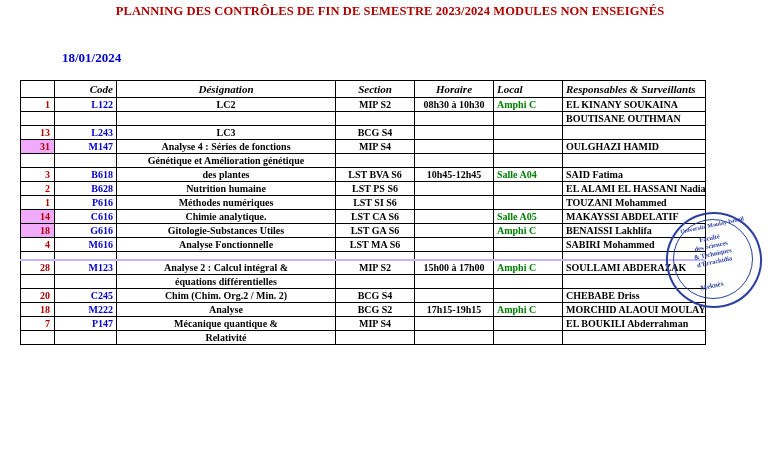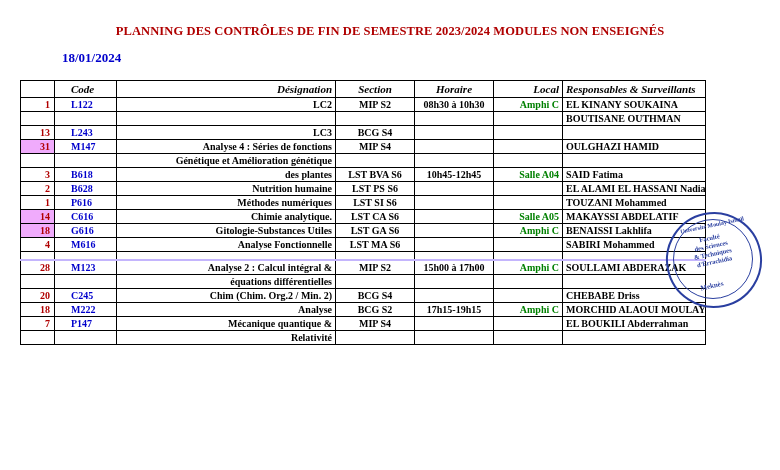--- a/index.html
+++ b/index.html
@@ -9,21 +9,21 @@
   body {
     width: 780px;
     height: 470px;
     background: #ffffff;
     font-family: "Liberation Serif", serif;
     position: relative;
     overflow: hidden;
   }
   #title {
     position: absolute;
-    top: 24px;
+    top: 4px;
     left: 0;
     width: 780px;
     text-align: center;
     color: #b00000;
     font-family: "Liberation Serif", serif;
     font-weight: bold;
     font-size: 12.5px;
     letter-spacing: 0.1px;
   }
   #date {
@@ -56,25 +56,25 @@
   }
   thead th {
     text-align: center;
     font-style: italic;
     font-weight: bold;
     font-size: 11px;
     height: 16px;
     line-height: 16px;
   }
   .c-num   { width: 26px; text-align: right; padding-right: 4px; }
-  .c-code  { width: 42px; text-align: left; padding-left: 16px; }
-  .c-des   { width: 212px; text-align: right; }
+  .c-code  { width: 42px; text-align: right; padding-left: 16px; }
+  .c-des   { width: 212px; text-align: center; }
   .c-sec   { width: 72px; text-align: center; }
   .c-hor   { width: 72px; text-align: center; }
-  .c-loc   { width: 62px; text-align: right; }
+  .c-loc   { width: 62px; text-align: left; }
   .c-resp  { width: 136px; text-align: left; }
 
   .num   { color: #b00000; }
   .code  { color: #0000cc; }
   .des   { color: #000000; margin-left: 24px; }
   .sec   { color: #000000; }
   .hor   { color: #000000; }
   .loc-green { color: #008000; }
   .resp  { color: #000000; }
 

